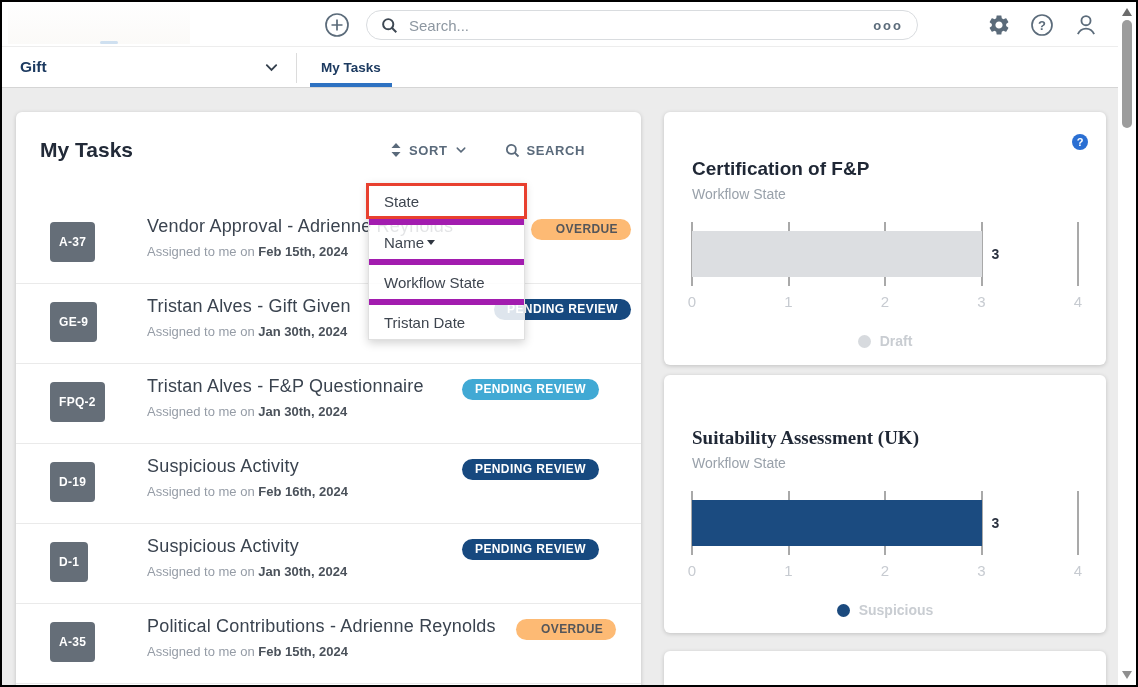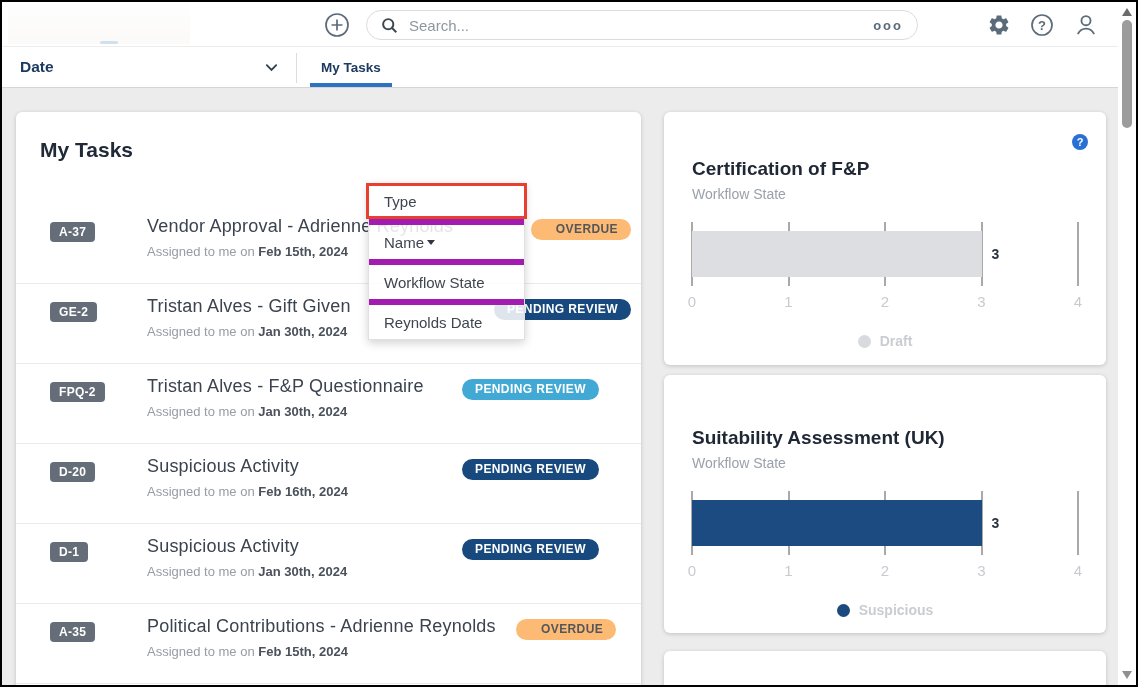--- a/index.html
+++ b/index.html
@@ -35,21 +35,21 @@
   .card{position:absolute;background:#fff;border-radius:6px;box-shadow:0 1px 4px rgba(0,0,0,.18);}
 
   
   .tasks-card{left:14px;top:24px;width:625px;height:700px;}
   .panel-header{display:flex;align-items:center;justify-content:space-between;padding:26px 50px 0 24px;}
   .panel-title{margin:0;font-size:21px;font-weight:bold;color:#222a38;}
   .hdr-controls{display:flex;align-items:center;gap:26px;}
   .hdr-btn{display:flex;align-items:center;gap:7px;background:none;border:none;cursor:pointer;font-size:13px;font-weight:bold;letter-spacing:.6px;color:#5a6a7b;}
   .task-list{position:absolute;left:0;right:0;top:92px;margin:0;padding:0;list-style:none;}
   .task-row{position:relative;height:80px;border-bottom:1px solid #eaeaea;}
-  .badge{position:absolute;left:34px;top:18px;background:#656e78;color:#fff;font-size:12px;font-weight:bold;padding:3px 9px;border-radius:4px;letter-spacing:.3px;text-align:right;}
+  .badge{position:absolute;left:34px;top:18px;background:#656e78;color:#fff;font-size:12px;font-weight:bold;padding:13px 9px;border-radius:4px;letter-spacing:.3px;text-align:right;}
   .task-main{position:absolute;left:111px;top:12px;margin-left:20px;}
   .task-title{font-size:18px;color:#3a434f;letter-spacing:.2px;cursor:pointer;}
   .task-assigned{margin-top:7px;font-size:13px;color:#959ca6;}
   .task-assigned b{color:#4a515a;}
   .pill{position:absolute;top:15px;height:21px;line-height:21px;padding:0 13px;border-radius:12px;font-size:12px;font-weight:bold;letter-spacing:.4px;white-space:nowrap;}
   .pill.overdue{background:#fdba74;color:#54565a;padding-left:25px;}
   .pill.pending-dark{background:#17497f;color:#fff;}
   .pill.pending-light{background:#41a9d4;color:#fff;}
   .pill-pos-0,.pill-pos-1{right:10px;}
   .pill-pos-2,.pill-pos-3,.pill-pos-4{left:446px;}
@@ -62,21 +62,21 @@
   .menu-item.highlighted{height:36px;background:#fff;border:3px solid #e8402f;margin:-1px -3px 0;}
   .caret{width:0;height:0;border-left:4px solid transparent;border-right:4px solid transparent;border-top:5px solid #2f3640;margin-left:3px;display:inline-block;}
 
   
   .chart-card{left:662px;width:442px;}
   .chart-card-1{top:24px;height:253px;}
   .chart-card-2{top:287px;height:258px;}
   .card-partial{left:662px;top:563px;width:442px;height:160px;border-radius:6px 6px 0 0;}
   .help-badge{position:absolute;top:22px;right:18px;width:16px;height:16px;border-radius:50%;background:#2a6fd3;color:#fff;font-size:11px;font-weight:bold;line-height:16px;text-align:center;border:none;cursor:pointer;padding:0;}
   .chart-title{margin:46px 28px 0;font-size:19px;font-weight:bold;color:#1f2735;}
-  .chart-card-2 .chart-title{margin-top:52px;}
+  .chart-card-2 .chart-title{margin-top:52px;font-family:Liberation Serif, serif;}
   .chart-subtitle{margin:6px 28px 0;font-size:14px;color:#99a1aa;}
   .plot{position:relative;height:64px;margin:20px 28px 0;}
   .tick-line{position:absolute;top:0;bottom:0;width:2px;background:#a9a9a9;transform:translateX(-1px);}
   .bar{position:absolute;left:0;top:9px;height:46px;z-index:2;cursor:pointer;}
   .value-label{position:absolute;top:50%;transform:translateY(-50%);font-weight:bold;font-size:14px;color:#2b3240;z-index:3;}
   .tick-labels{position:relative;margin:7px 28px 0;height:18px;}
   .tick-labels span{position:absolute;transform:translateX(-50%);font-size:15px;color:#c7cbd1;}
   .legend{display:flex;justify-content:center;align-items:center;margin-top:22px;}
   .legend-item{display:flex;align-items:center;gap:9px;cursor:pointer;}
   .legend .dot{width:13px;height:13px;border-radius:50%;}
@@ -128,52 +128,71 @@
     <button class="icon-btn user-btn">
       <svg width="26" height="26" viewBox="0 0 24 24" fill="none" stroke="#5b6b7a" stroke-width="1.7">
           <circle cx="12" cy="8" r="4.2"></circle>
           <path d="M4.5 20.5c1.6-3.6 4.4-5.2 7.5-5.2s5.9 1.6 7.5 5.2"></path>
         </svg>
     </button>
   </header>
 
   <nav class="navbar">
     <div class="home-select">
-      <span class="home-label">Date</span>
+      <span class="home-label">Gift</span>
       <svg class="home-chevron" width="15" height="15" viewBox="0 0 16 16" fill="none" stroke="#333f4d" stroke-width="2" stroke-linecap="round">
           <path d="M3 5.5l5 5 5-5"></path>
         </svg>
     </div>
     <div class="nav-divider"></div>
     <div class="tab">
       <span class="tab-label">My Tasks</span>
       <span class="tab-underline"></span>
     </div>
   </nav>
 
   <main class="content">
 
     <section class="card tasks-card">
       <div class="panel-header">
         <h1 class="panel-title">My Tasks</h1>
+        <div class="hdr-controls">
+          <button class="hdr-btn">
+            <svg width="12" height="16" viewBox="0 0 12 16" fill="#5a6a7b">
+                <path d="M6 1l4.5 5h-9z"></path>
+                <path d="M6 15l-4.5-5h9z"></path>
+              </svg>
+            <span>SORT</span>
+            <svg width="12" height="12" viewBox="0 0 16 16" fill="none" stroke="#5a6a7b" stroke-width="2" stroke-linecap="round">
+                <path d="M3 5.5l5 5 5-5"></path>
+              </svg>
+          </button>
+          <button class="hdr-btn">
+            <svg width="15" height="15" viewBox="0 0 20 20" fill="none" stroke="#5a6a7b" stroke-width="2.4">
+                <circle cx="8.5" cy="8.5" r="6"></circle>
+                <path d="M13 13l5 5"></path>
+              </svg>
+            <span>SEARCH</span>
+          </button>
+        </div>
       </div>
       <ul class="task-list" id="task-list">
   <li class="task-row">
     <span class="badge">A-37</span>
     <div class="task-main">
       <div class="task-title">Vendor Approval - Adrienne Reynolds</div>
       <div class="task-assigned">
         <span class="assigned-prefix">Assigned to me on</span> <b class="assigned-date">Feb 15th, 2024</b>
       </div>
     </div>
     <span class="pill overdue pill-pos-0">OVERDUE</span>
   </li>
 
   <li class="task-row">
-    <span class="badge">GE-2</span>
+    <span class="badge">GE-9</span>
     <div class="task-main">
       <div class="task-title">Tristan Alves - Gift Given</div>
       <div class="task-assigned">
         <span class="assigned-prefix">Assigned to me on</span> <b class="assigned-date">Jan 30th, 2024</b>
       </div>
     </div>
     <span class="pill pending-dark pill-pos-1">PENDING REVIEW</span>
   </li>
 
   <li class="task-row">
@@ -181,21 +200,21 @@
     <div class="task-main">
       <div class="task-title">Tristan Alves - F&amp;P Questionnaire</div>
       <div class="task-assigned">
         <span class="assigned-prefix">Assigned to me on</span> <b class="assigned-date">Jan 30th, 2024</b>
       </div>
     </div>
     <span class="pill pending-light pill-pos-2">PENDING REVIEW</span>
   </li>
 
   <li class="task-row">
-    <span class="badge">D-20</span>
+    <span class="badge">D-19</span>
     <div class="task-main">
       <div class="task-title">Suspicious Activity</div>
       <div class="task-assigned">
         <span class="assigned-prefix">Assigned to me on</span> <b class="assigned-date">Feb 16th, 2024</b>
       </div>
     </div>
     <span class="pill pending-dark pill-pos-3">PENDING REVIEW</span>
   </li>
 
   <li class="task-row">
@@ -279,31 +298,31 @@
             </div>
           </div>
         </div>
     </section>
 
     <section class="card card-partial"></section>
   </main>
 
   <div class="sort-menu" id="sort-menu">
       <div class="menu-item highlighted">
-        <span>Type</span>
+        <span>State</span>
       </div>
       <div class="menu-item">
         <span>Name</span>
         <span class="caret"></span>
       </div>
       <div class="menu-item">
         <span>Workflow State</span>
       </div>
       <div class="menu-item">
-        <span>Reynolds Date</span>
+        <span>Tristan Date</span>
       </div>
     </div>
 
   <div class="scrollbar">
     <div class="sb-up"></div>
     <div class="sb-thumb"></div>
     <div class="sb-down"></div>
   </div>
 </div>
 

